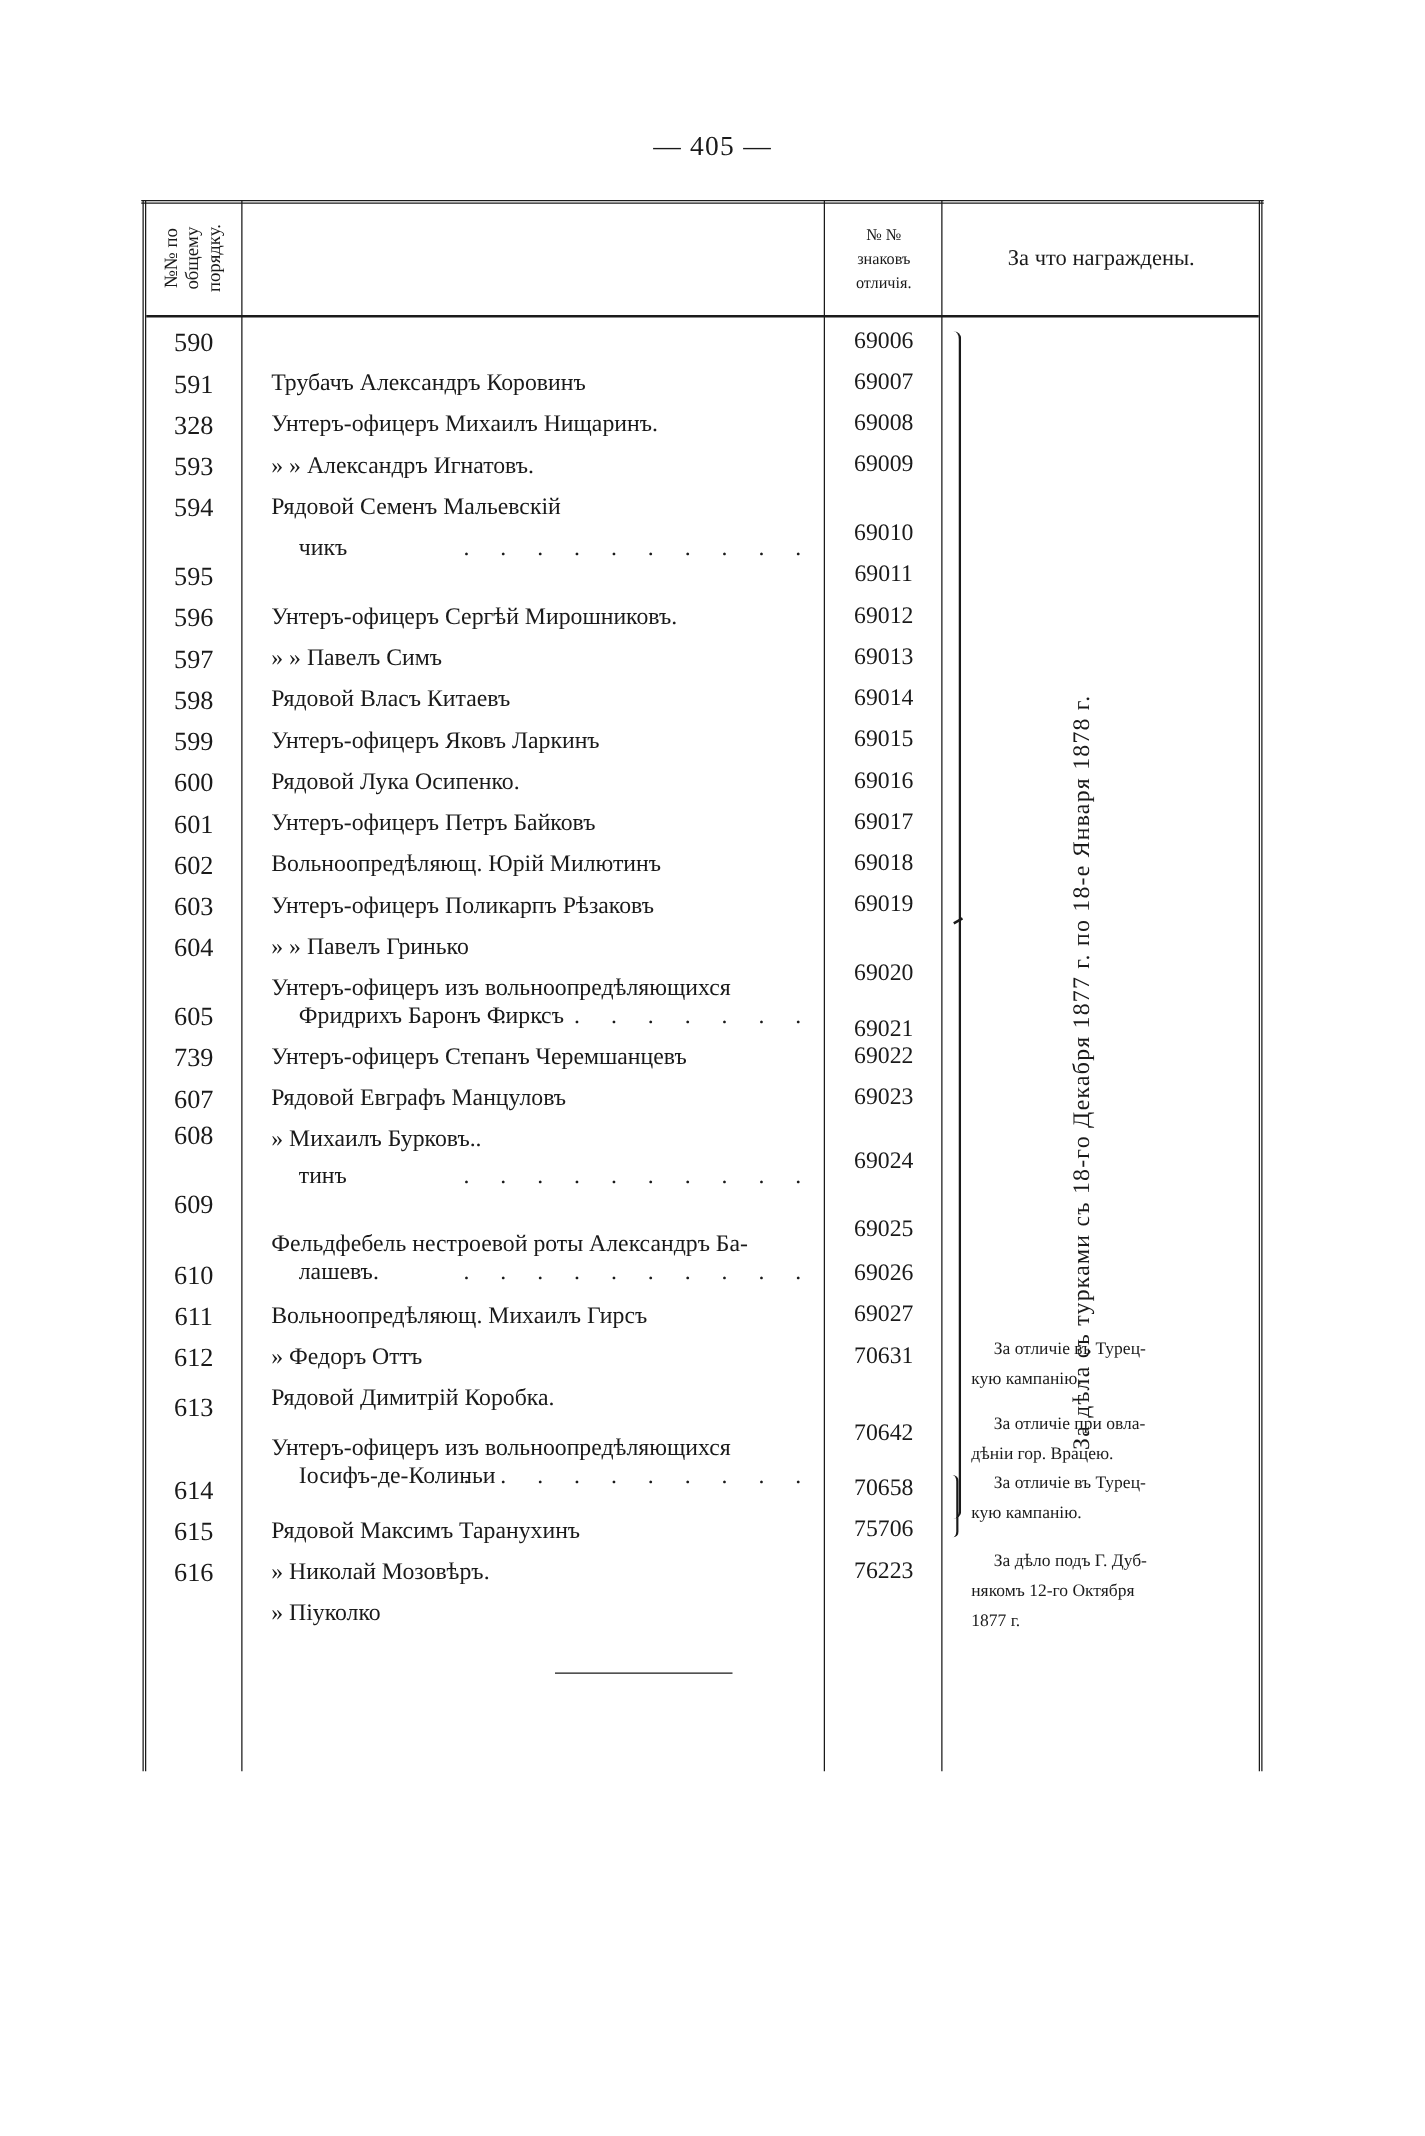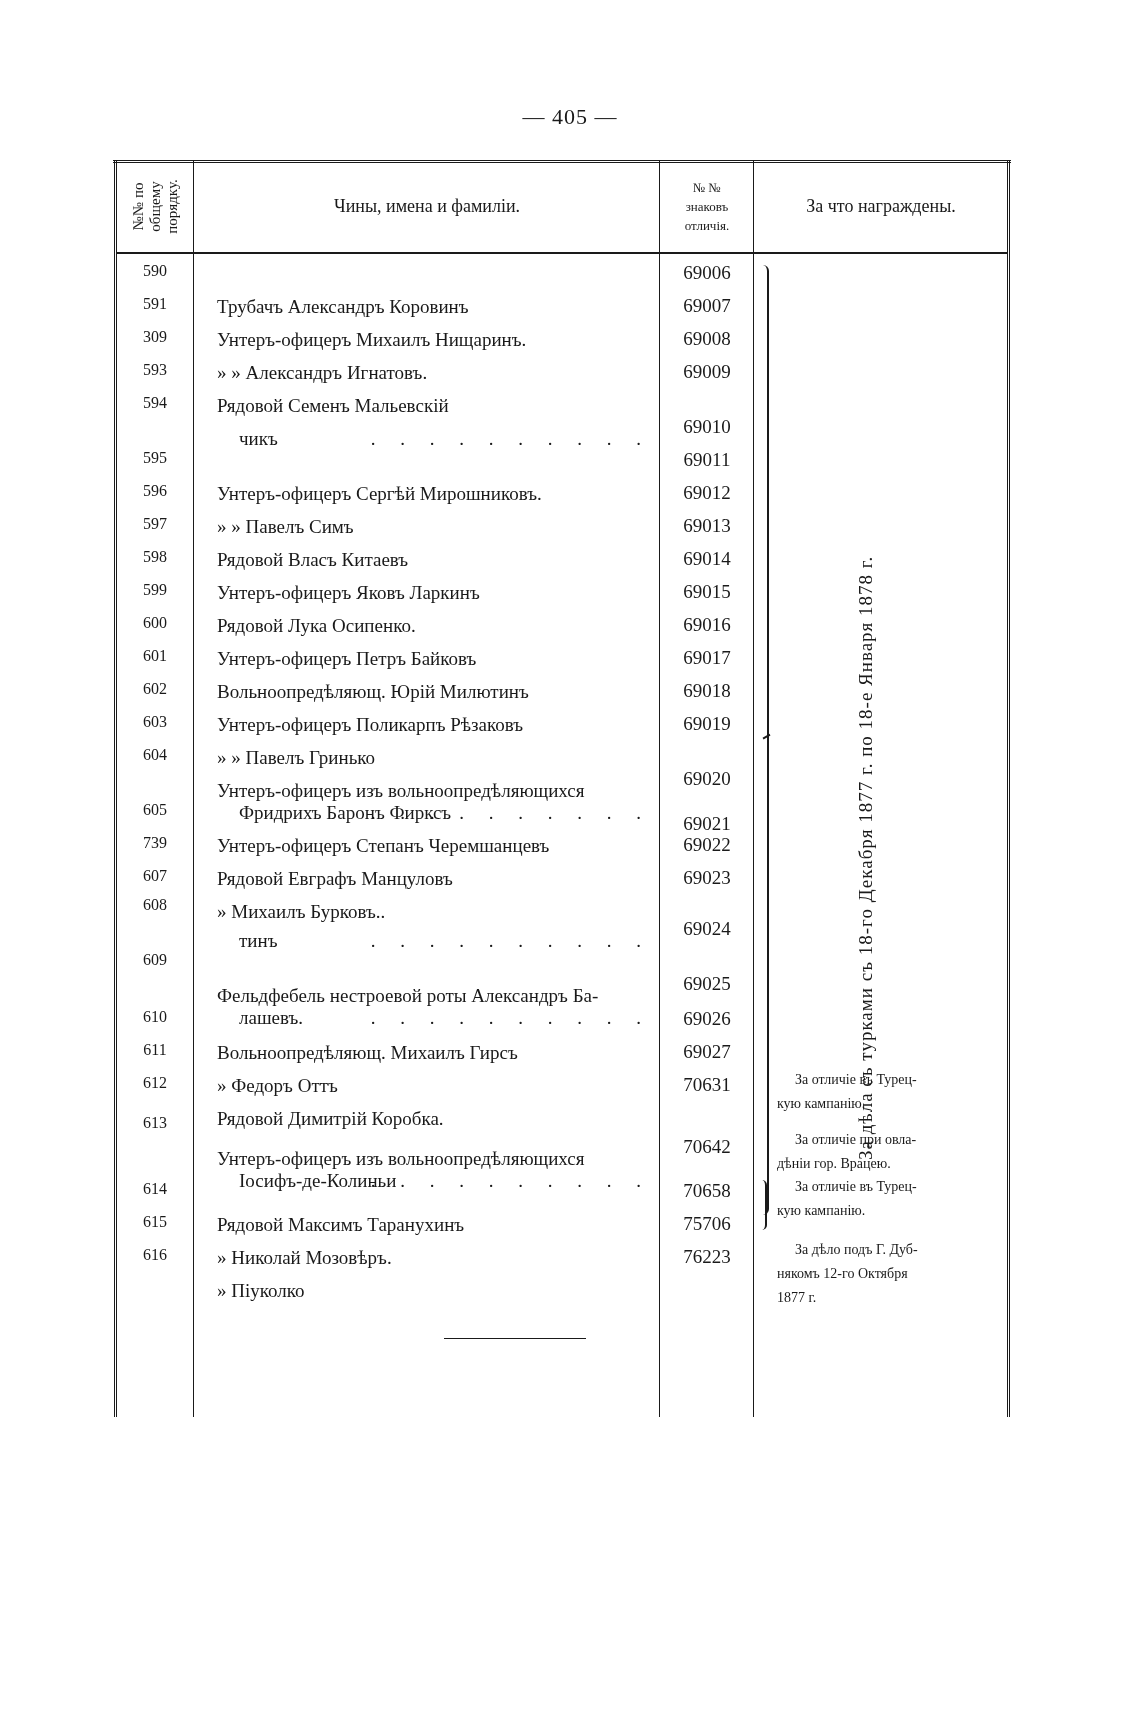--- a/index.html
+++ b/index.html
@@ -14,21 +14,21 @@
   .vline { position:absolute; top:0; bottom:0; border-left:1.5px solid #1a1a1a; }
   .v1 { left:76px; } .v2 { left:542px; } .v3 { left:636px; }
   .hdr { position:absolute; top:0; height:92px; display:flex; align-items:center; justify-content:center; text-align:center; }
   .hdr-num { left:0; width:76px; }
   .hdr-num span { display:block; transform:rotate(-90deg); white-space:pre; font-size:15px; line-height:17px; }
   .hdr-name { left:78px; width:464px; font-size:18px; }
   .hdr-badge { left:544px; width:92px; font-size:13px; line-height:19px; white-space:pre; }
   .hdr-reason { left:638px; width:252px; font-size:18px; }
 
   .row { position:absolute; left:0; width:636px; font-size:19px; }
-  .row .num { position:absolute; left:0; width:76px; text-align:center; font-size:16px; }
+  .row .num { position:absolute; left:0; width:76px; text-align:center; font-size:21px; }
   .row .name { position:absolute; left:100px; width:434px; line-height:22px;margin-top:34px; }
   .row .name .l1, .row .name .l2 { display:block; white-space:nowrap; overflow:hidden; position:relative; }
   .row .name .l2 { padding-left:22px; }
   .dots { position:absolute; right:0; letter-spacing:10px; }
   .row .badge { position:absolute; left:544px; width:92px; text-align:center; font-size:19px; }
 
   .brace-main { position:absolute; left:640px; top:105px; width:10px; height:950px;
                 border-right:2px solid #1a1a1a; border-radius:0 6px 6px 0; }
   .brace-mid { position:absolute; left:648px; top:575px; width:8px; height:10px;
                border-top:2px solid #1a1a1a; transform:rotate(-30deg); }
@@ -49,21 +49,20 @@
   <div class="vline v1"></div>
   <div class="vline v2"></div>
   <div class="vline v3"></div>
   <div class="header-rule"></div>
 
   <div class="hdr hdr-num">
       <span>№№ по
 общему
 порядку.</span>
     </div>
-  <div class="hdr hdr-name">Чины, имена и фамиліи.</div>
   <div class="hdr hdr-badge">№ №
 знаковъ
 отличія.</div>
   <div class="hdr hdr-reason">За что награждены.</div>
 
   <div id="rows">
       <div class="row" style="top: 102px;">
         <span class="num">590</span>
         <span class="name">
           <span class="l1">Трубачъ Александръ Коровинъ</span>
@@ -71,21 +70,21 @@
         <span class="badge" style="top:0px">69006</span>
       </div>
       <div class="row" style="top: 135px;">
         <span class="num">591</span>
         <span class="name">
           <span class="l1">Унтеръ-офицеръ Михаилъ Нищаринъ.</span>
         </span>
         <span class="badge" style="top:0px">69007</span>
       </div>
       <div class="row" style="top: 168px;">
-        <span class="num">309</span>
+        <span class="num">328</span>
         <span class="name">
           <span class="l1">    »      »   Александръ Игнатовъ.</span>
         </span>
         <span class="badge" style="top:0px">69008</span>
       </div>
       <div class="row" style="top: 201px;">
         <span class="num">593</span>
         <span class="name">
           <span class="l1">Рядовой Семенъ Мальевскій</span>
         </span>

